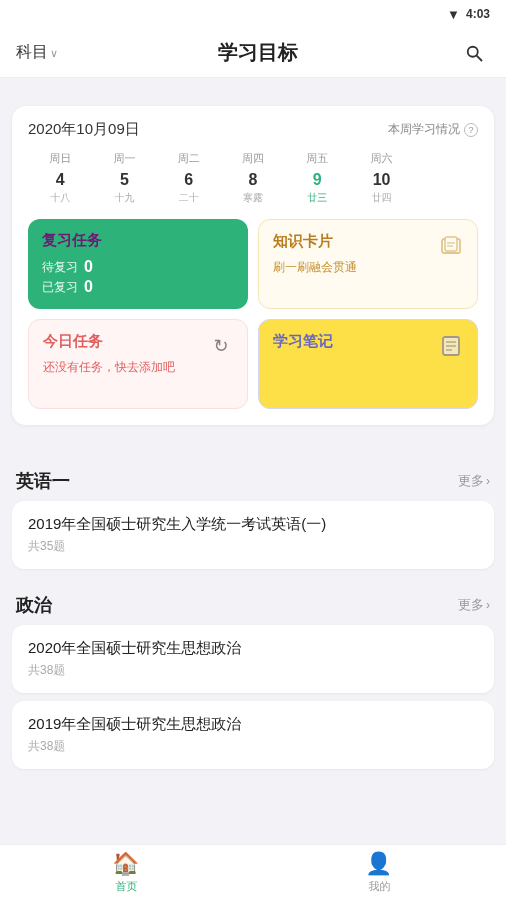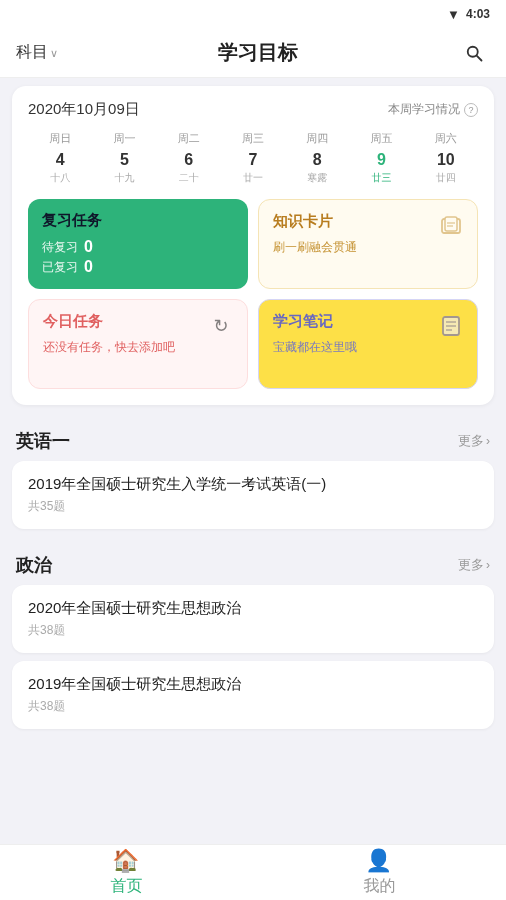--- a/index.html
+++ b/index.html
@@ -71,21 +71,21 @@
     
     .main-scroll {
       overflow-y: auto;
       height: calc(900px - 28px - 50px - 56px);
       padding-bottom: 16px;
     }
 
     
     .calendar-card {
       background: #fff;
-      margin: 8px 12px;
+      margin: 28px 12px;
       border-radius: 14px;
       padding: 14px 16px 16px;
       box-shadow: 0 1px 4px rgba(0,0,0,0.06);
     }
     .calendar-header {
       display: flex;
       justify-content: space-between;
       align-items: center;
       margin-bottom: 12px;
     }
@@ -173,21 +173,21 @@
     }
     .func-card.notes {
       background: #fde047;
       border: 1px solid #d5d5f5;
     }
     .func-card .card-title {
       font-size: 15px;
       font-weight: 700;
       margin-bottom: 8px;
     }
-    .func-card.review .card-title { color: #0f172a; }
+    .func-card.review .card-title { color: #701a75; }
     .func-card.today-task .card-title { color: #e06060; }
     .func-card.knowledge .card-title { color: #b87d20; }
     .func-card.notes .card-title { color: #6868c0; }
 
     .review-stats { display: flex; flex-direction: column; gap: 2px; }
     .review-stats .stat-row { display: flex; align-items: center; gap: 6px; font-size: 12px; color: rgba(255,255,255,0.9); }
     .review-stats .stat-val { font-size: 16px; font-weight: 700; color: #fff; }
 
     .today-task-empty { font-size: 12px; color: #e06060; margin-top: 4px; }
     .func-card .card-icon {
@@ -266,21 +266,21 @@
       flex-direction: column;
       align-items: center;
       gap: 2px;
       cursor: pointer;
       flex: 1;
     }
     .tab-item .tab-icon {
       font-size: 22px;
     }
     .tab-item .tab-label {
-      font-size: 16px;
+      font-size: 11px;
     }
     .tab-item.active .tab-label { color: #2db37a; }
     .tab-item.active .tab-icon { color: #2db37a; }
     .tab-item:not(.active) .tab-label { color: #999; }
     .tab-item:not(.active) .tab-icon { color: #ccc; }
   </style>
 </head>
 <body>
 
 <div class="status-bar">
@@ -323,25 +323,20 @@
           <div class="day-label">周一</div>
           <div class="day-num">5</div>
           <div class="day-lunar">十九</div>
         </div>
         <div class="day-col">
           <div class="day-label">周二</div>
           <div class="day-num">6</div>
           <div class="day-lunar">二十</div>
         </div>
         <div class="day-col">
-          <div class="day-label">周三</div>
-          <div class="day-num">7</div>
-          <div class="day-lunar">廿一</div>
-        </div>
-        <div class="day-col">
           <div class="day-label">周四</div>
           <div class="day-num">8</div>
           <div class="day-lunar">寒露</div>
         </div>
         <div class="day-col">
           <div class="day-label">周五</div>
           <div class="day-num today">9</div>
           <div class="day-lunar today">廿三</div>
         </div>
         <div class="day-col">
@@ -389,21 +384,20 @@
       <div class="func-card notes">
         <div class="card-title">学习笔记</div>
         <div class="card-icon">
           <svg width="24" height="24" viewBox="0 0 24 24" fill="none">
             <rect x="4" y="3" width="16" height="18" rx="2" stroke="#6868c0" stroke-width="1.8" fill="#f0f0fc"></rect>
             <line x1="7" y1="8" x2="17" y2="8" stroke="#6868c0" stroke-width="1.2"></line>
             <line x1="7" y1="12" x2="17" y2="12" stroke="#6868c0" stroke-width="1.2"></line>
             <line x1="7" y1="16" x2="13" y2="16" stroke="#6868c0" stroke-width="1.2"></line>
           </svg>
         </div>
-        <div class="card-subtitle">宝藏都在这里哦</div>
       </div>
     </div>
   </div>
 
   <div id="sections-container">
       <div class="section-header">
         <span class="section-title">英语一</span>
         <div class="section-more">
           <span>更多</span> 
           <span style="font-size:12px;">›</span>

